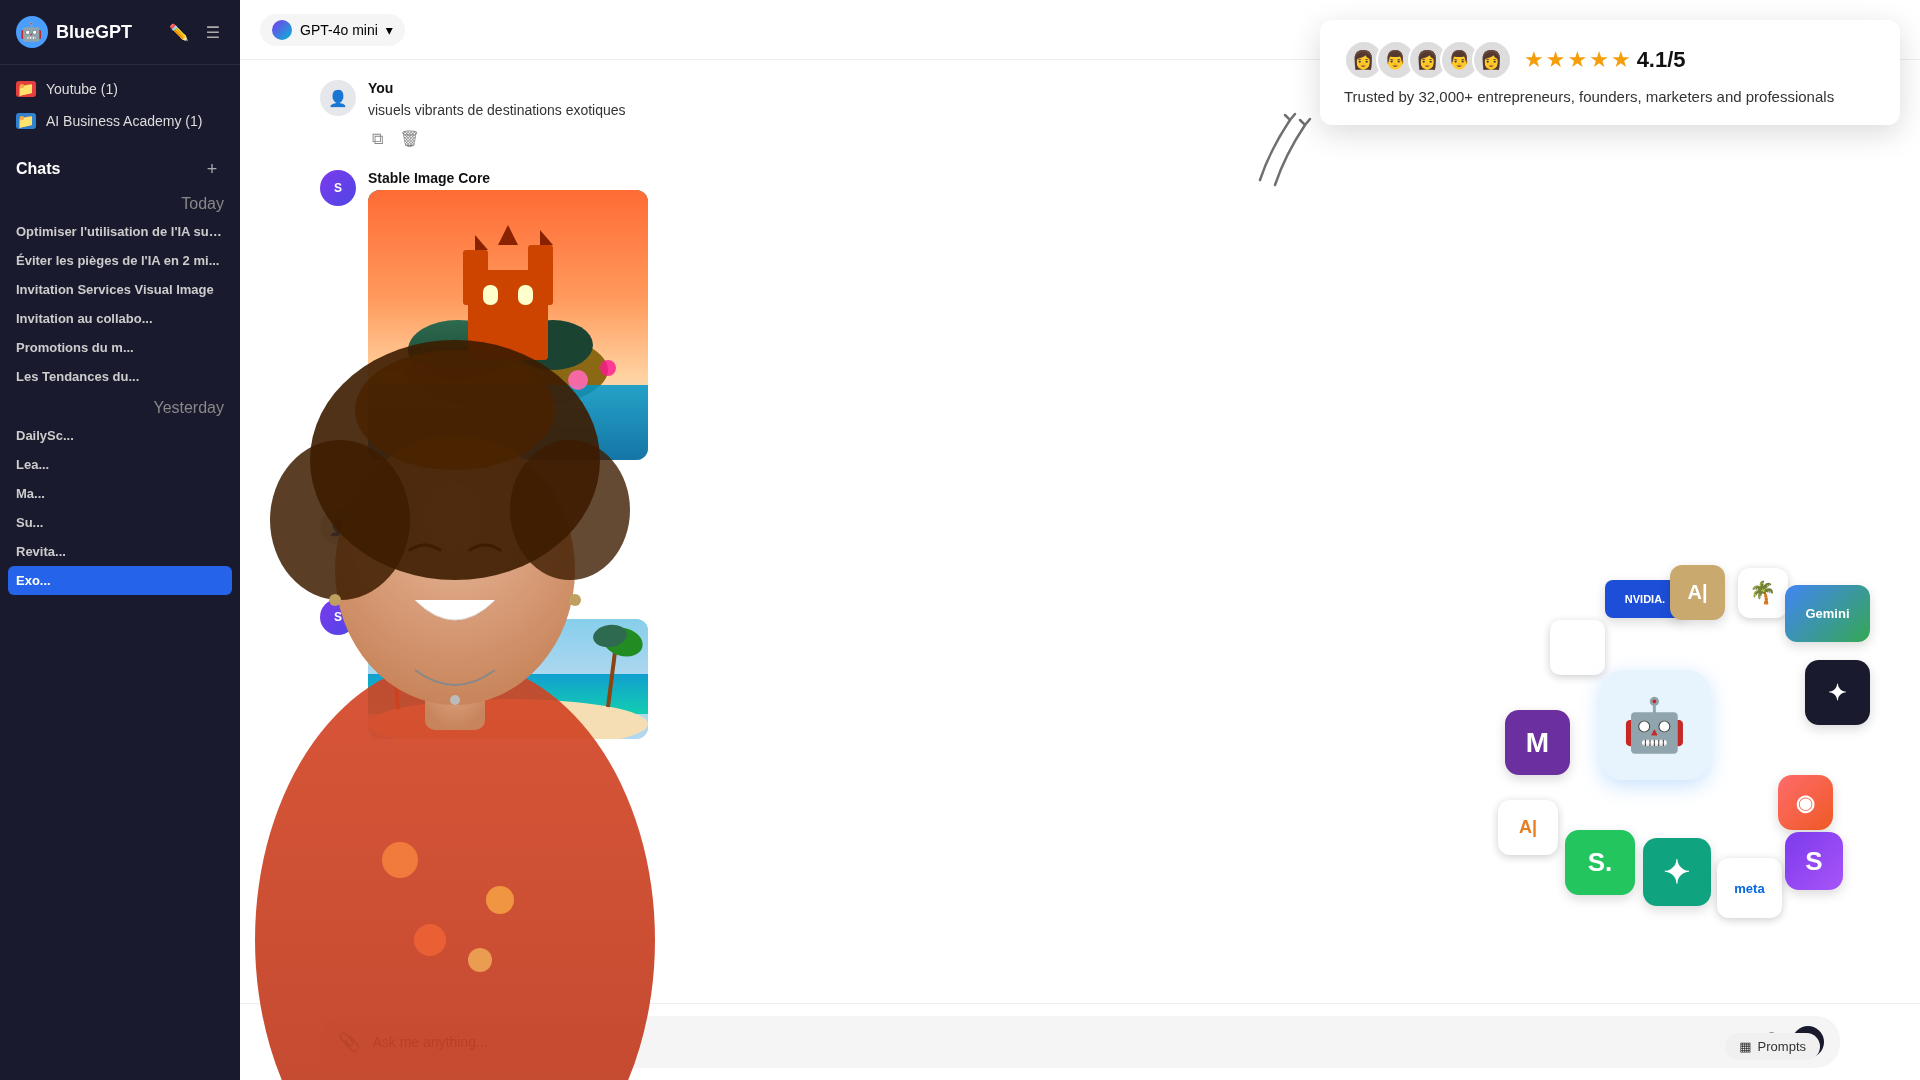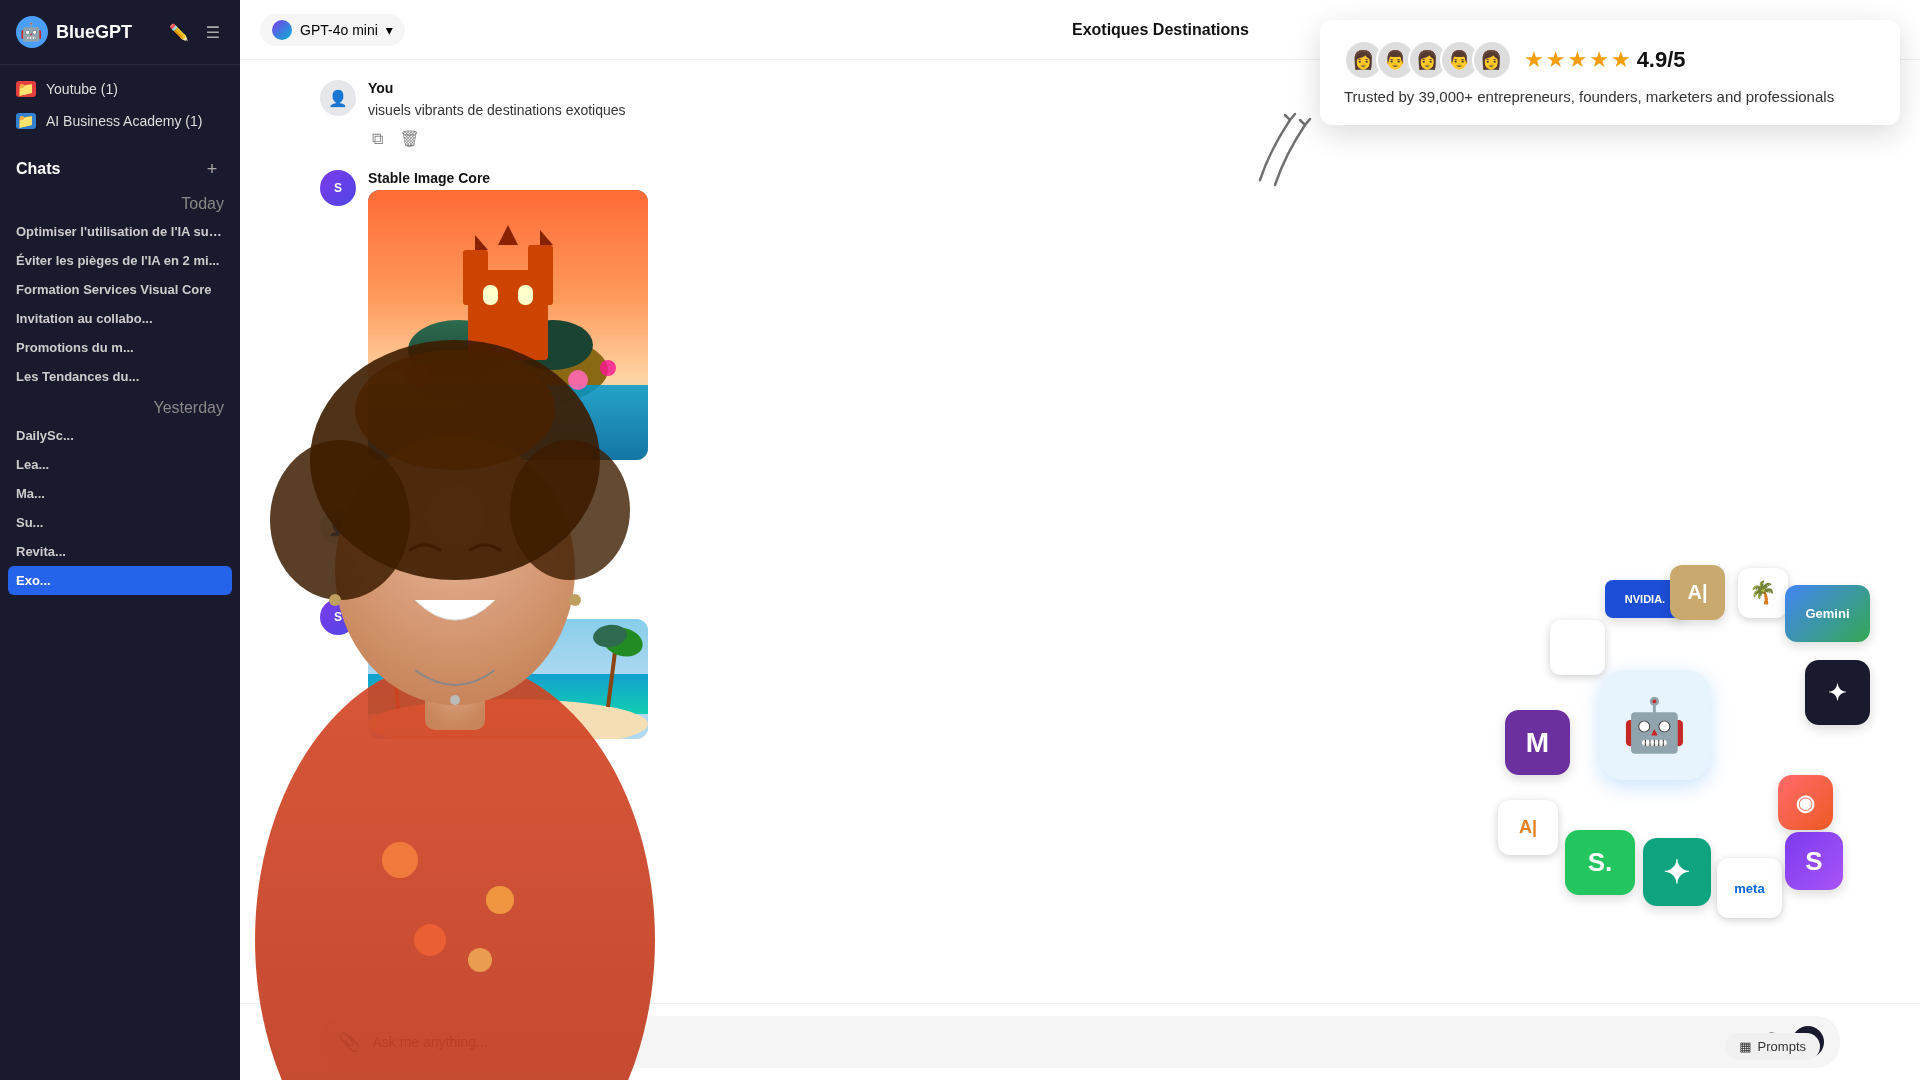--- a/index.html
+++ b/index.html
@@ -445,21 +445,21 @@
 
   <div class="chats-header">
     <span class="chats-label">Chats</span>
     <button class="add-chat-btn">+</button>
   </div>
 
   <div class="chats-list">
     <div class="chat-date-label">Today</div>
     <div class="chat-item">Optimiser l'utilisation de l'IA sur ...</div>
     <div class="chat-item">Éviter les pièges de l'IA en 2 mi...</div>
-    <div class="chat-item">Formation Services Visual Core</div>
+    <div class="chat-item">Invitation Services Visual Image</div>
     <div class="chat-item">Invitation au collabo...</div>
     <div class="chat-item">Promotions du m...</div>
     <div class="chat-item">Les Tendances du...</div>
 
     <div class="chat-date-label">Yesterday</div>
     <div class="chat-item">DailySc...</div>
     <div class="chat-item">Lea...</div>
     <div class="chat-item">Ma...</div>
     <div class="chat-item">Su...</div>
     <div class="chat-item">Revita...</div>
@@ -469,21 +469,20 @@
 
 <div class="main-area">
 
   <div class="topbar">
     <button class="model-selector">
       <div class="model-icon"></div>
       <span>GPT-4o mini</span>
       <span>▾</span>
     </button>
     <div class="topbar-title-area">
-      <div class="topbar-title">Exotiques Destinations</div>
     </div>
   </div>
 
   <div class="chat-container">
 
     <div class="message-group">
       <div class="message-row">
         <div class="avatar avatar-user">👤</div>
         <div class="message-content">
           <div class="message-sender">You</div>
@@ -627,24 +626,24 @@
   <div class="sp-top">
     <div class="sp-avatars">
       <div class="sp-avatar">👩</div>
       <div class="sp-avatar">👨</div>
       <div class="sp-avatar">👩</div>
       <div class="sp-avatar">👨</div>
       <div class="sp-avatar">👩</div>
     </div>
     <div class="sp-rating">
       <span class="stars">★★★★★</span>
-      <span class="rating-text">4.9/5</span>
-    </div>
-  </div>
-  <div class="sp-tagline">Trusted by 39,000+ entrepreneurs, founders, marketers and professionals</div>
+      <span class="rating-text">4.1/5</span>
+    </div>
+  </div>
+  <div class="sp-tagline">Trusted by 32,000+ entrepreneurs, founders, marketers and professionals</div>
 </div>
 
 <div class="sketch-arrows">
   <svg width="80" height="100" viewBox="0 0 80 100" fill="none" xmlns="http://www.w3.org/2000/svg">
     <path d="M20 80 Q30 50 50 20" stroke="#333" stroke-width="2.5" stroke-linecap="round" fill="none"></path>
     <path d="M45 15 L50 20 L55 14" stroke="#333" stroke-width="2.5" stroke-linecap="round" fill="none"></path>
     <path d="M35 85 Q45 55 65 25" stroke="#333" stroke-width="2.5" stroke-linecap="round" fill="none"></path>
     <path d="M60 20 L65 25 L70 19" stroke="#333" stroke-width="2.5" stroke-linecap="round" fill="none"></path>
   </svg>
 </div>

